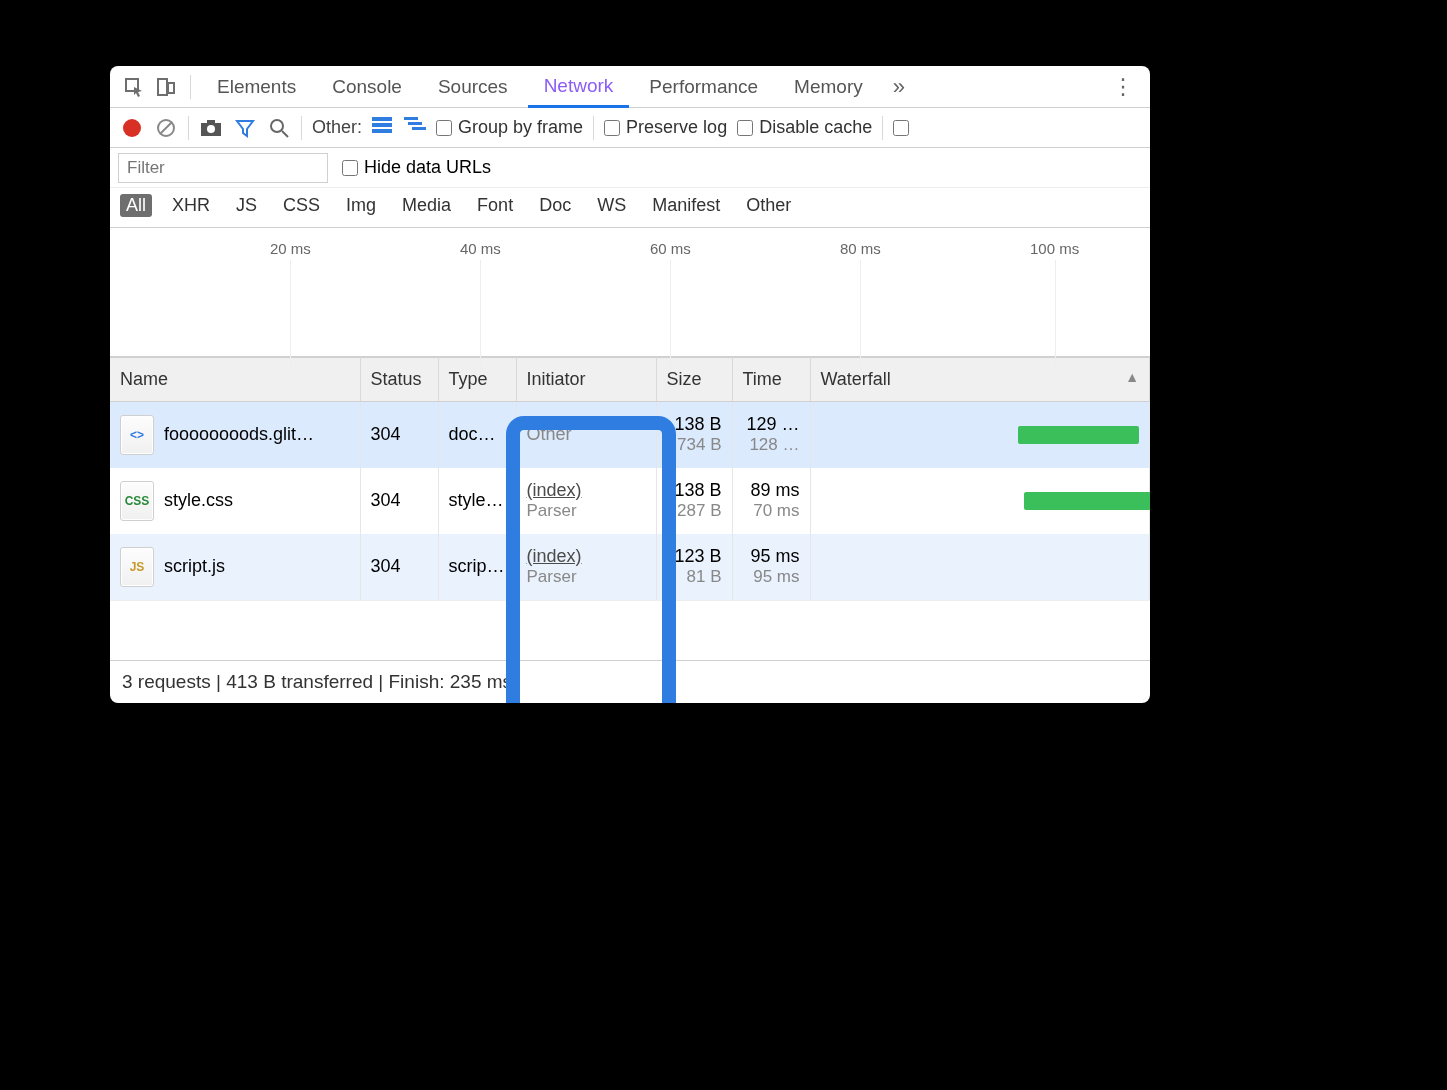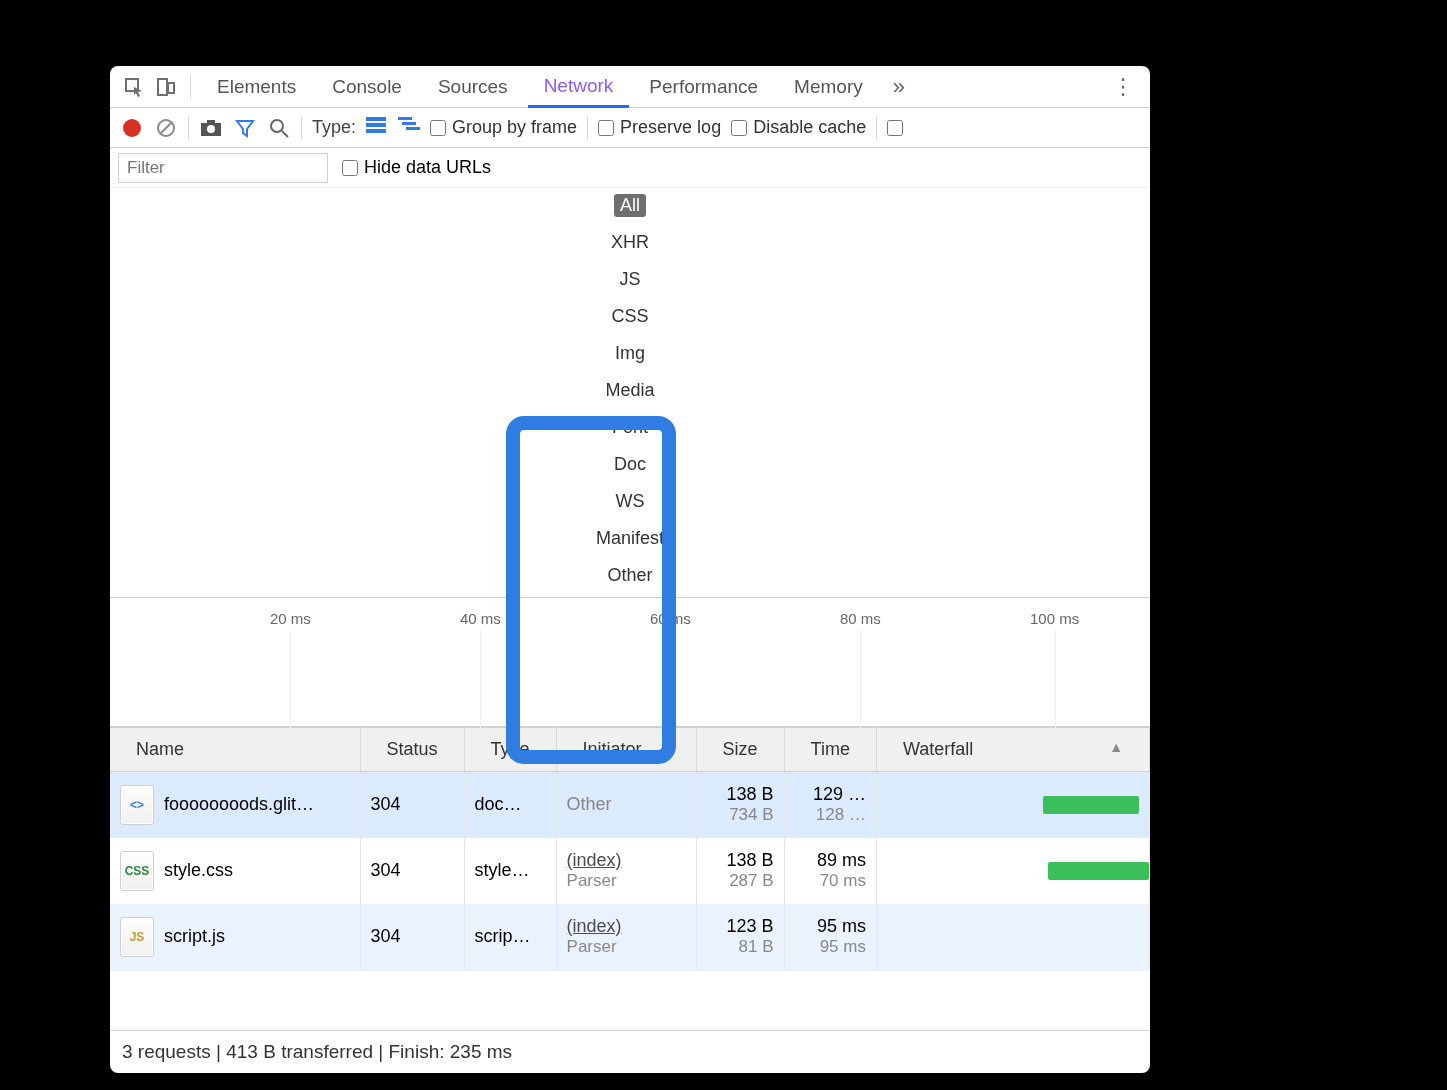--- a/index.html
+++ b/index.html
@@ -57,30 +57,30 @@
   .tool-ico { width:24px; height:24px; display:flex; align-items:center; justify-content:center; color:#6e6e6e; cursor:pointer;}
   .vline { width:1px; height:24px; background:#d8d8d8; }
   .view-label { color:#444; }
   .view-ico { width:22px; height:22px; cursor:pointer;}
   .chk { display:flex; align-items:center; gap:6px; white-space:nowrap; cursor:pointer;}
   .chk input { width:16px; height:16px; }
   
   .filterrow { display:flex; align-items:center; height:40px; padding:0 8px; gap:14px; font-size:18px; border-bottom:1px solid #eee; }
   .filter-input { width:210px; height:30px; border:1px solid #d0d0d0; background:#fff; padding:0 8px; font-size:17px; color:#888;}
   
-  .typerow { display:flex; align-items:center; gap:14px; padding:6px 10px 10px; font-size:18px; color:#333;flex-direction:column;}
+  .typerow { display:flex; align-items:center; gap:14px; padding:6px 10px 10px; font-size:18px; color:#333;}
   .typerow .pill { padding:1px 6px; border-radius:3px; cursor:pointer; }
   .typerow .pill.active { background:#6e6e6e; color:#fff; }
   
   .timeline { height:130px; border-top:1px solid #d0d0d0; border-bottom:1px solid #d0d0d0; position:relative; font-size:15px; color:#666;}
   .timeline .tick { position:absolute; top:12px; }
   .timeline .tick::before { content:""; position:absolute; left:50%; top:20px; width:1px; height:110px; background:#eee;}
   
   .netgrid { border-collapse:collapse; width:100%; font-size:18px; }
-  .netgrid th { text-align:left; font-weight:400; color:#333; background:#f0f0f0; border-top:1px solid #d0d0d0; border-bottom:1px solid #d0d0d0; border-right:1px solid #d9d9d9; padding:8px 26px; height:44px;}
+  .netgrid th { text-align:left; font-weight:400; color:#333; background:#f0f0f0; border-top:1px solid #d0d0d0; border-bottom:1px solid #d0d0d0; border-right:1px solid #d9d9d9; padding:8px 10px; height:44px;}
   .netgrid td { border-right:1px solid #e6e6e6; padding:6px 10px; vertical-align:middle; height:66px;}
   .netgrid tr.even { background:#eaf2fd; }
   .netgrid tr.odd { background:#fff; }
   .netgrid tr:first-child.even { background:#dbeafd; }
   .col-name { width:250px; }
   .col-status { width:78px; }
   .col-type { width:78px; }
   .col-init { width:140px; }
   .col-size { width:76px; text-align:right; }
   .col-time { width:78px; text-align:right; }
@@ -163,21 +163,21 @@
           <path d="M2 3 H18 L12 11 V18 L8 15 V11 Z" fill="none" stroke="#2f7de1" stroke-width="2"></path>
         </svg>
     </div>
     <div class="tool-ico">
       <svg width="20" height="20" viewBox="0 0 20 20">
           <circle cx="8" cy="8" r="6" fill="none" stroke="#666" stroke-width="2"></circle>
           <line x1="13" y1="13" x2="19" y2="19" stroke="#666" stroke-width="2"></line>
         </svg>
     </div>
     <div class="vline"></div>
-    <span class="view-label">Type:</span>
+    <span class="view-label">Other:</span>
     <div class="view-ico">
       <svg width="20" height="16" viewBox="0 0 20 16">
           <rect y="0" width="20" height="4" fill="#2f7de1"></rect>
           <rect y="6" width="20" height="4" fill="#2f7de1"></rect>
           <rect y="12" width="20" height="4" fill="#2f7de1"></rect>
         </svg>
     </div>
     <div class="view-ico">
       <svg width="22" height="16" viewBox="0 0 22 16">
           <rect x="0" y="0" width="14" height="3" fill="#2f7de1"></rect>

